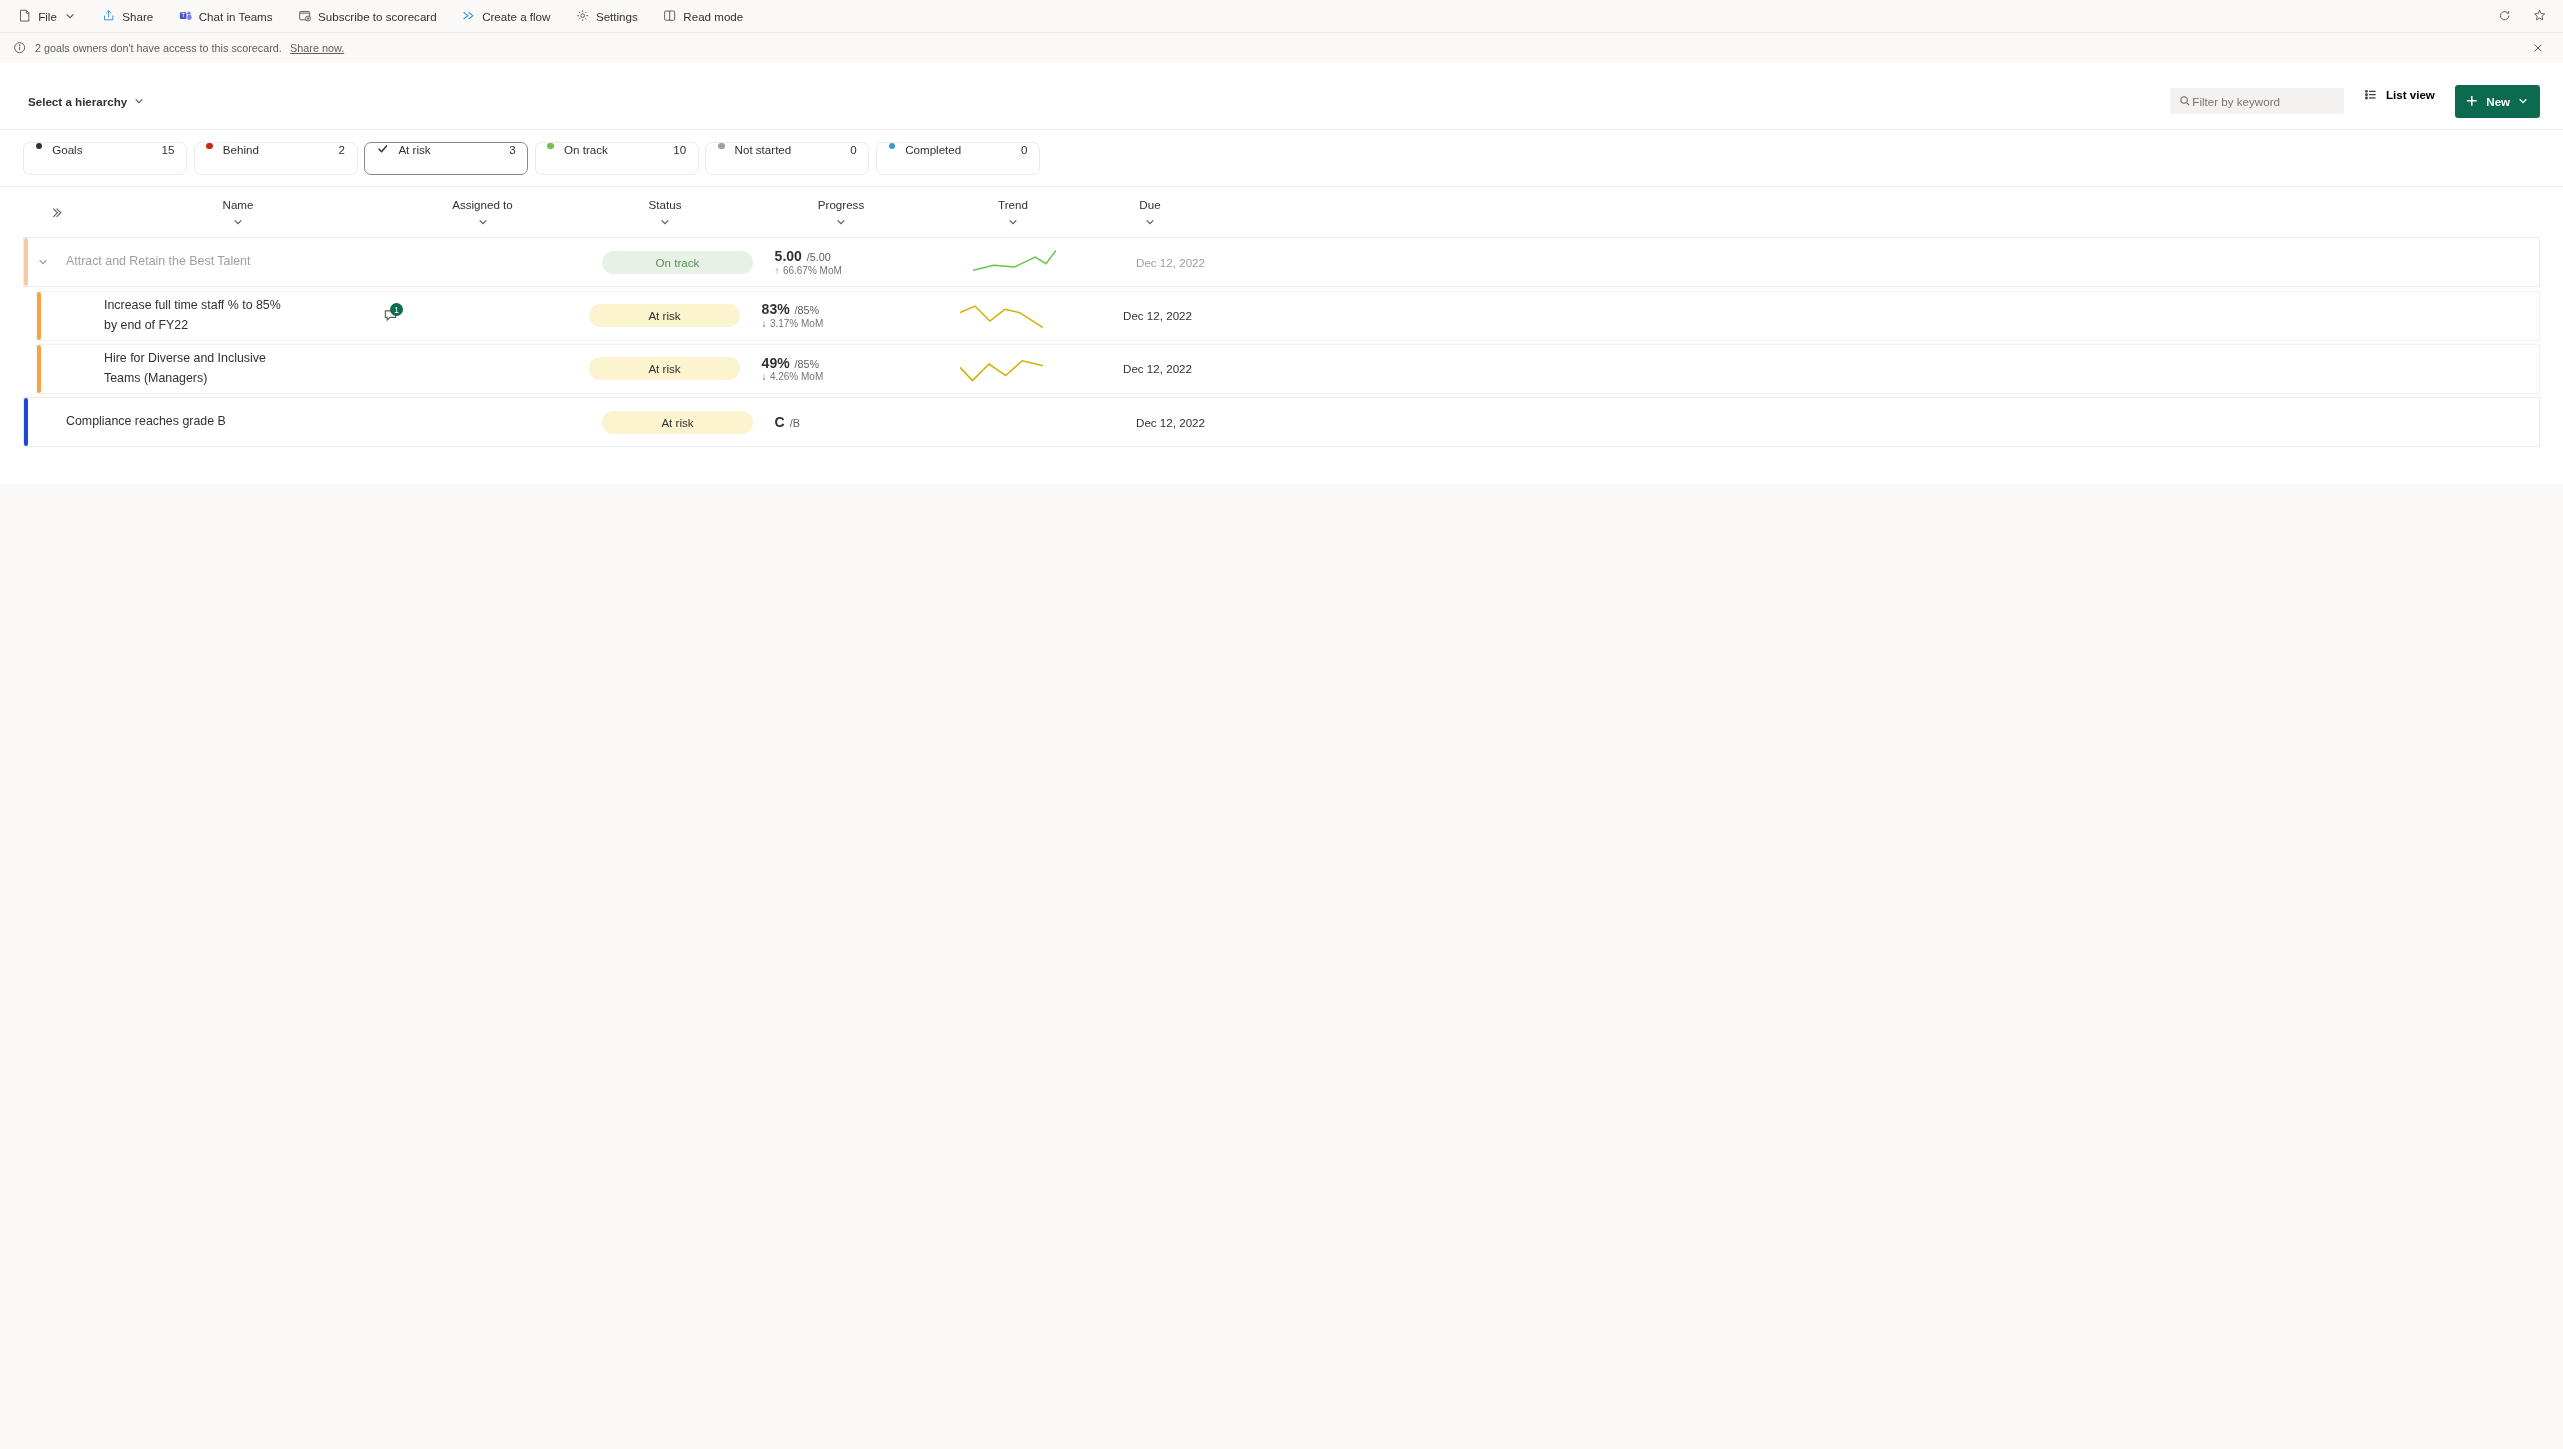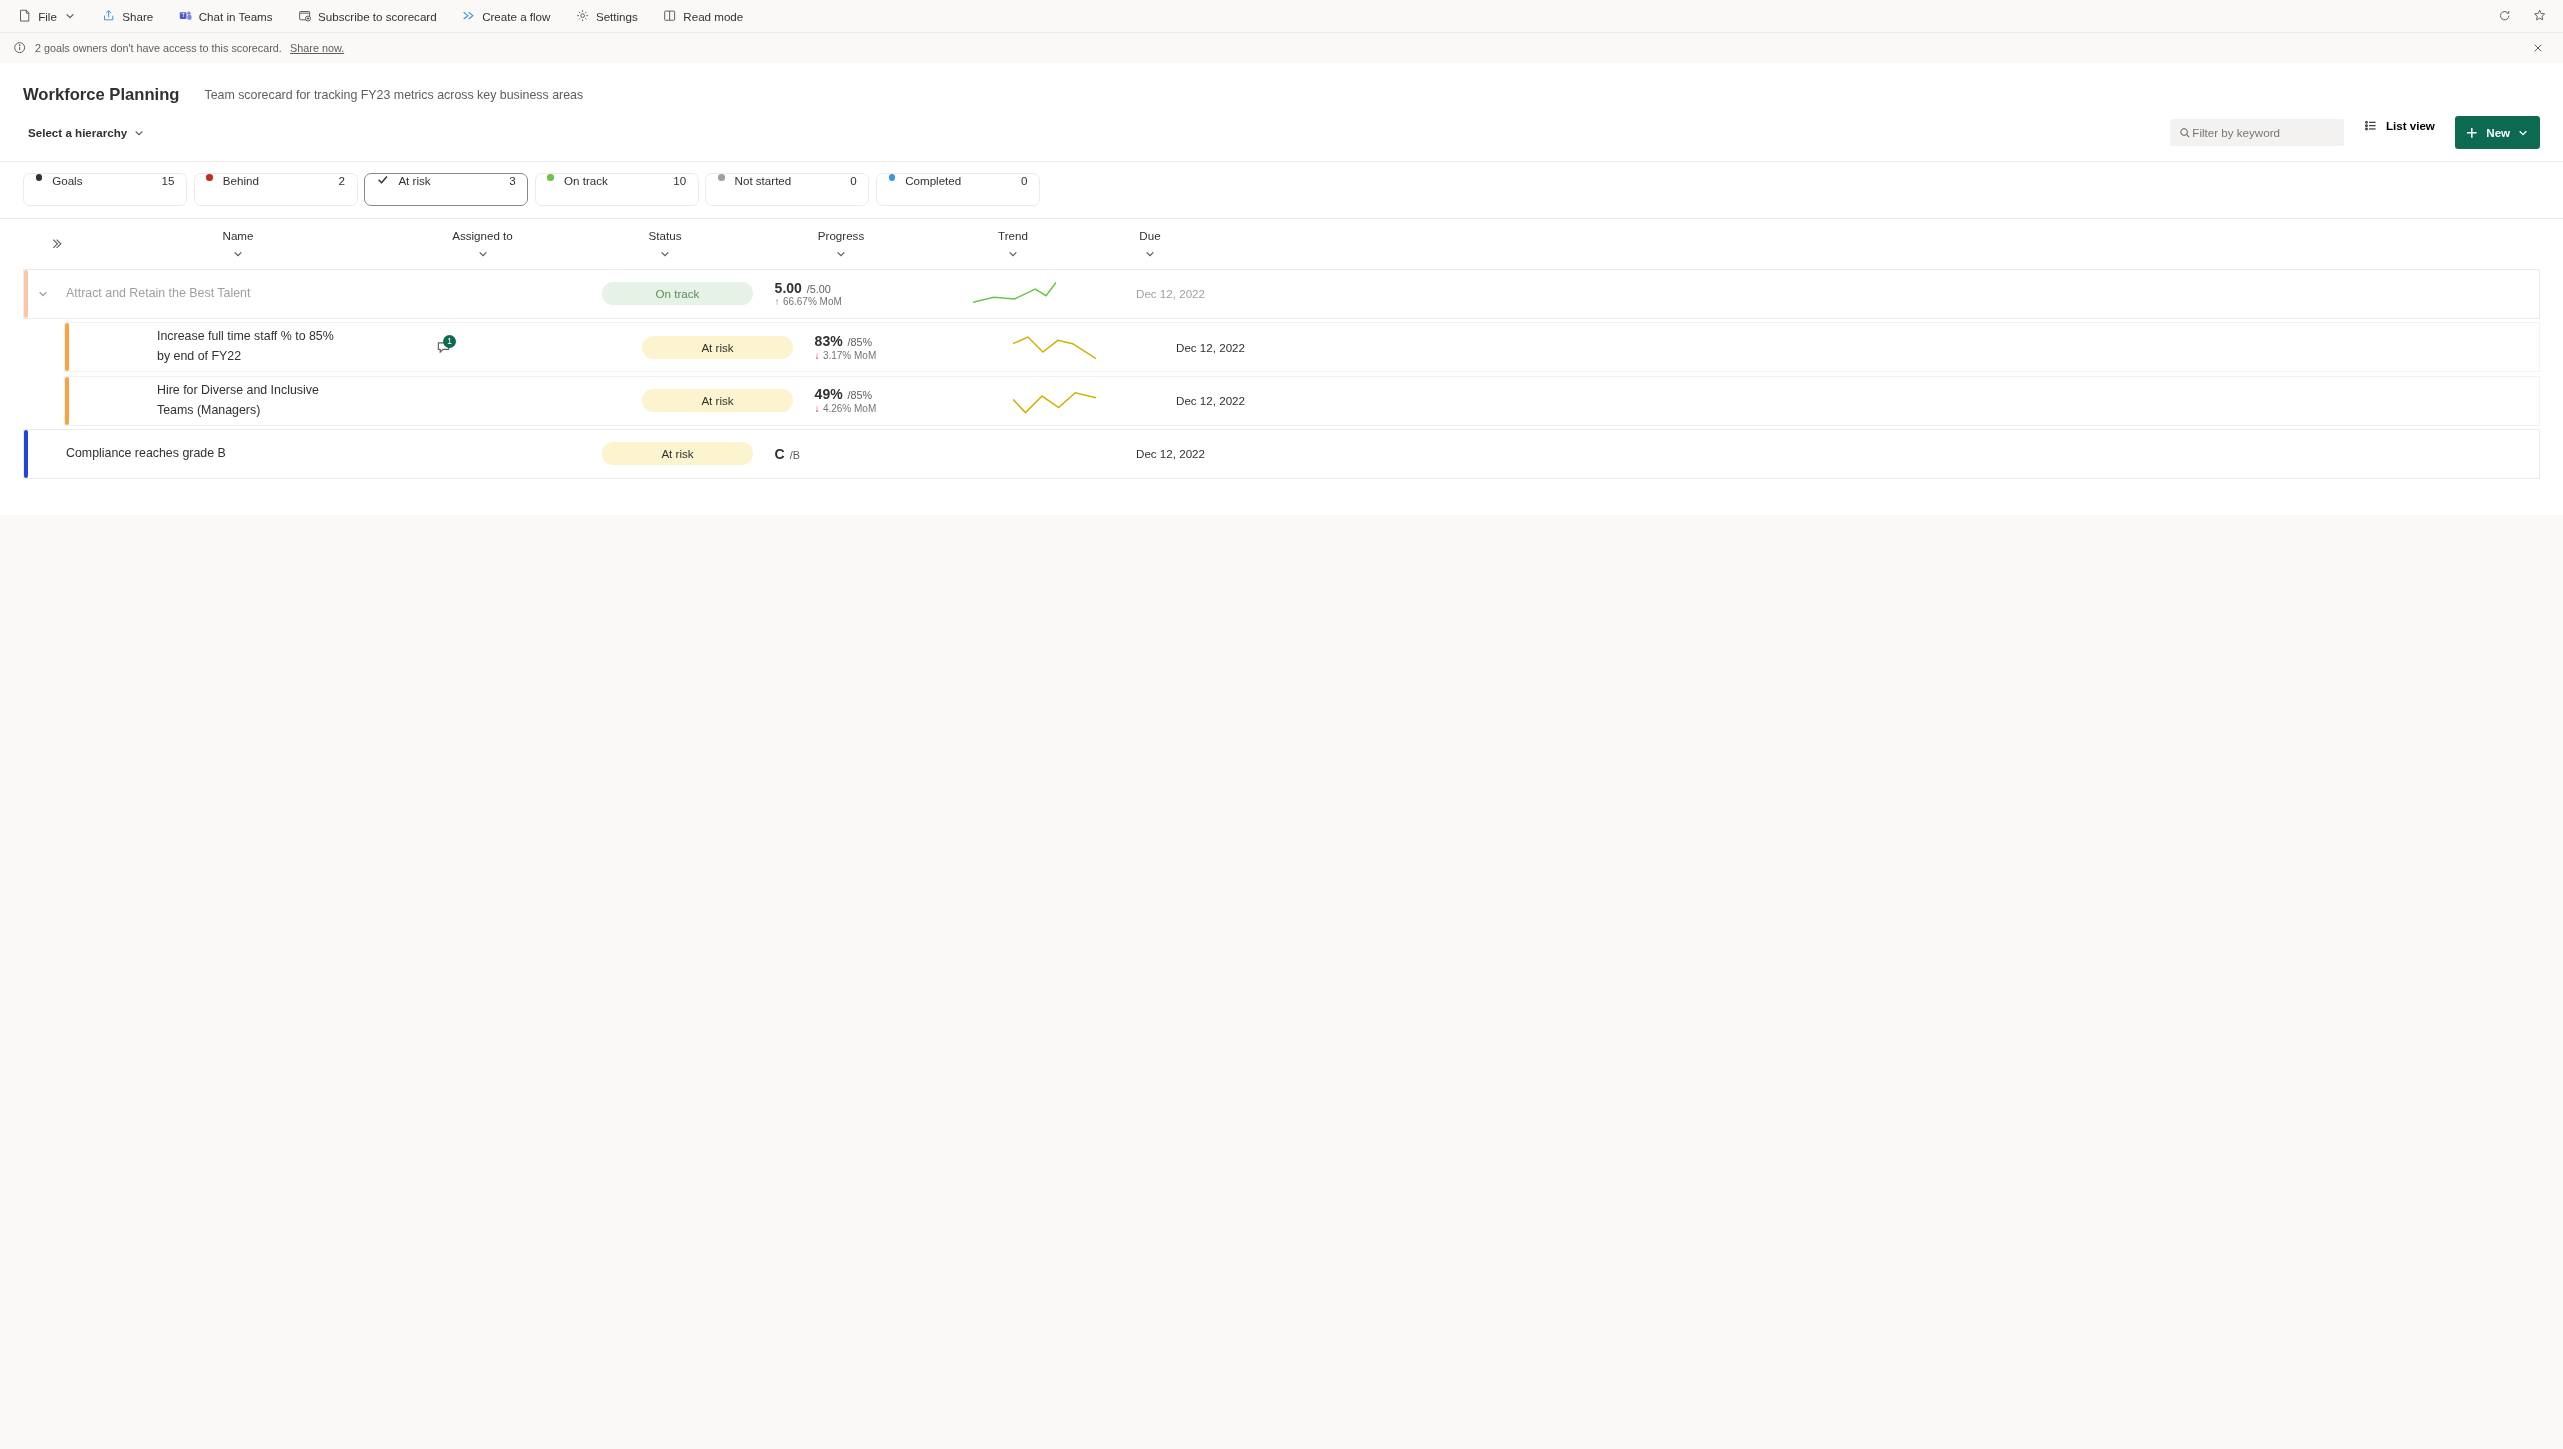--- a/index.html
+++ b/index.html
@@ -118,21 +118,21 @@
     display:grid;
     grid-template-columns: 37px 327px 191px 174px 178px 166px 108px;
     align-items:center;
     border:0.8px solid #f3f2f1;
     min-height: 50px;
     padding: 3.3px 0;
     margin-bottom: 3.3px;
     position:relative;
   }
   .row.parent { border-color:#edebe9; }
-  .row.child  { margin-left: 41px; grid-template-columns: 37px 301px 191px 174px 178px 166px 108px; padding-left: 25px;}
+  .row.child  { margin-left: 13px; grid-template-columns: 37px 301px 191px 174px 178px 166px 108px;}
   .row::before {
     content:"";
     position:absolute; left:0; top:0; bottom:0;
     width:4.1px; border-radius:2.5px;
   }
   .row.bar-peach::before  { background:#f8c9a6; }
   .row.bar-orange::before { background:#f7a245; }
   .row.bar-blue::before   { background:#2146d6; }
 
   .cell-expand { display:flex; justify-content:center; color:#a19f9d;}
@@ -284,24 +284,20 @@
   <button class="notice-close">
     <span>
       <svg viewBox="0 0 12 12" width="10" height="10" stroke="#605e5c" stroke-width="1.2">
           <path d="M2 2l8 8M10 2l-8 8"></path>
         </svg>
     </span>
   </button>
 </div>
 
 <div class="page-header">
-  <div class="title-row">
-    <div class="page-title">Workforce Planning</div>
-    <div class="page-desc">Team scorecard for tracking FY23 metrics across key business areas</div>
-  </div>
   <div class="tool-row">
     <button class="hier-btn">
       <span>Select a hierarchy</span>
       <span>
         <svg class="chev" viewBox="0 0 12 12" fill="none" stroke="#605e5c" stroke-width="1.5">
             <path d="M2 4l4 4 4-4"></path>
           </svg>
       </span>
     </button>
     <div class="tool-spacer"></div>

